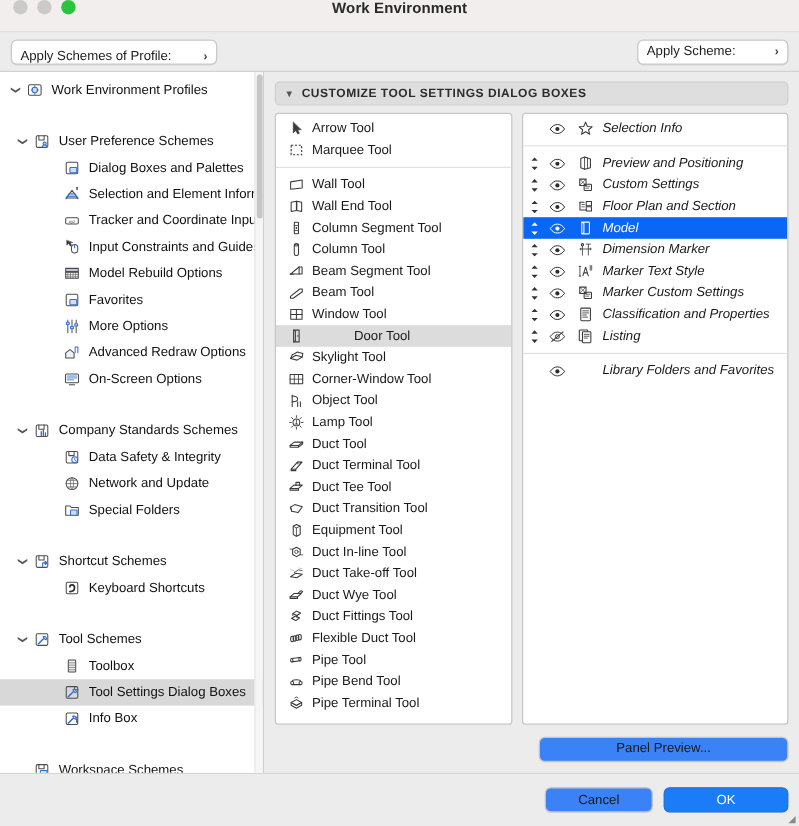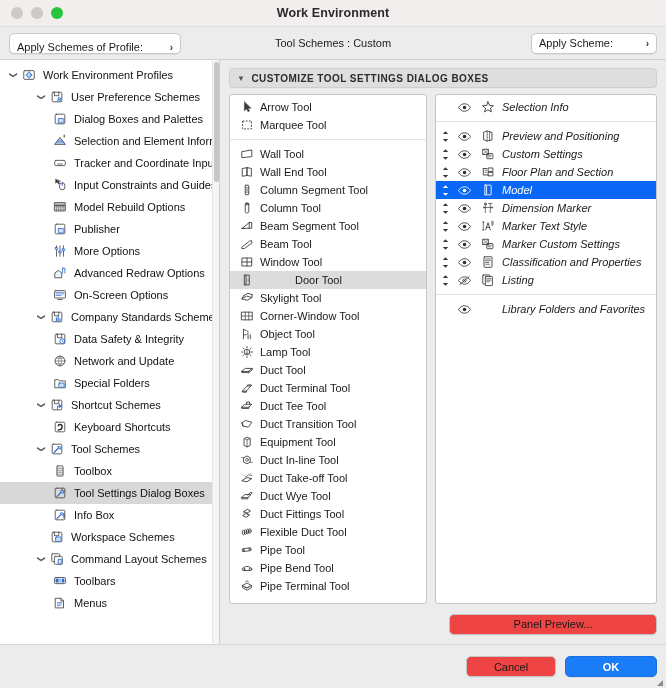--- a/index.html
+++ b/index.html
@@ -11,21 +11,21 @@
     background: #ececec;
     overflow: hidden;
     -webkit-font-smoothing: antialiased;
   }
   .window { position: relative; width: 666px; height: 688px; background: #ececec; display: flex; flex-direction: column; }
 
   
   .titlebar {
     height: 27px; flex: 0 0 27px;
     background: #f2eeee;
-    display: flex; align-items: center;
+    display: flex; align-items: flex-start;
     position: relative;
     border-bottom: 1px solid #e1dcdc;
   }
   .lights { display: flex; gap: 8px; padding-left: 11px; }
   .light { width: 12px; height: 12px; border-radius: 50%; }
   .light.close { background: #ccc9c9; }
   .light.min { background: #ccc9c9; }
   .light.max { background: #29c53f; }
   .title {
     position: absolute; left: 0; right: 0; text-align: center;
@@ -73,21 +73,21 @@
     font-size: 11px; color: #111; white-space: nowrap;
   }
   .tnode.sel { background: #d8d8d8; }
   .twist {
     width: 13px; flex: 0 0 13px; text-align: center;
     font-size: 8px; color: #585858; line-height: 1;
   }
   .ticon { width: 20px; flex: 0 0 20px; display: flex; align-items: center; justify-content: center; }
   .tlabel { padding-left: 4px; }
   .lvl0 { padding-left: 6px; }
-  .lvl1 { padding-left: 34px; }
+  .lvl1 { padding-left: 12px; margin-top: 21px; }
   .lvl2 { padding-left: 37px; }
 
   .lscroll {
     position: absolute; top: 0; right: 0; width: 7px; height: 100%;
     background: #f5f5f5; border-left: 1px solid #e6e6e6;
   }
   .lthumb { position: absolute; left: 1px; width: 5px; border-radius: 3px; background: #c6c6c6; }
 
   
   .rightside { flex: 1 1 auto; display: flex; flex-direction: column; min-width: 0; padding: 8px 9px 0 9px; }
@@ -125,32 +125,32 @@
   .prow { padding-left: 3px; }
   .handle { width: 13px; flex: 0 0 13px; display: flex; align-items: center; justify-content: center; }
   .eye { width: 24px; flex: 0 0 24px; display: flex; align-items: center; justify-content: center; }
   .picon { width: 24px; flex: 0 0 24px; display: flex; align-items: center; justify-content: center; }
   .plabel { padding-left: 2px; }
 
   
   .preview-strip { flex: 0 0 40px; display: flex; align-items: center; justify-content: flex-end; padding-right: 0px; }
   .btn {
     height: 21px; border: 1px solid #c4c4c4; border-radius: 5px;
-    background: #ef4444; font-size: 11px; color: #191919;
+    background: #3b82f6; font-size: 11px; color: #191919;
     display: flex; align-items: center; justify-content: center;
     box-shadow: 0 .5px .5px rgba(0,0,0,.09);
   }
   #panel-preview-button { width: 208px; }
   .footer {
     flex: 0 0 44px; border-top: 1px solid #d4d4d4;
     display: flex; align-items: center; justify-content: flex-end;
     gap: 9px; padding-right: 9px; background: #ececec;
   }
   #cancel-button { width: 90px; }
-  #ok-button { width: 92px; background: #1a7cf7; border-color: #1a70e0; color: #fff; font-weight: bold; }
+  #ok-button { width: 104px; background: #1a7cf7; border-color: #1a70e0; color: #fff; font-weight: normal; }
 
   .resizer { position: absolute; right: 2px; bottom: 1px; width: 10px; height: 10px; }
   svg { display: block; }
 </style>
 </head>
 <body>
 
 <div class="window">
 
   <div class="titlebar">
@@ -160,21 +160,20 @@
       <div class="light max"></div>
     </div>
     <div class="title">Work Environment</div>
   </div>
 
   <div class="toolbar">
     <div class="popbtn" id="profile-pop">
       <span>Apply Schemes of Profile:</span>
       <span class="chev">›</span>
     </div>
-    <div class="toolbar-center">Tool Schemes :  Custom</div>
     <div class="popbtn" id="scheme-pop">
       <span>Apply Scheme:</span>
       <span class="chev">›</span>
     </div>
   </div>
 
   <div class="body">
 
     <div class="leftpanel">
       <div class="tree" id="tree">
@@ -257,21 +256,21 @@
             <span class="tlabel">Model Rebuild Options</span>
           </div>
           <div class="tnode lvl2">
             <span class="twist"></span>
             <span class="ticon">
               <svg width="14" height="14" viewBox="0 0 16 16" fill="none" stroke="#4a4a4a" stroke-width="1" stroke-linejoin="round" stroke-linecap="round">
                 <rect x="2.5" y="2.5" width="11" height="11" rx="1.2" stroke="#4c4c4c"></rect>
                 <rect x="6" y="7.5" width="6.5" height="5" rx=".8" fill="#cfe0f5" stroke="#2f6fd0"></rect>
               </svg>
             </span>
-            <span class="tlabel">Publisher</span>
+            <span class="tlabel">Favorites</span>
           </div>
           <div class="tnode lvl2">
             <span class="twist"></span>
             <span class="ticon">
               <svg width="14" height="14" viewBox="0 0 16 16" fill="none" stroke="#4a4a4a" stroke-width="1" stroke-linejoin="round" stroke-linecap="round">
                 <path d="M4 2v12M8 2v12M12 2v12" stroke="#555"></path>
                 <rect x="2.6" y="4" width="2.8" height="2.2" rx=".4" fill="#cfe0f5" stroke="#2f6fd0"></rect>
                 <rect x="6.6" y="8" width="2.8" height="2.2" rx=".4" fill="#cfe0f5" stroke="#2f6fd0"></rect>
                 <rect x="10.6" y="5.5" width="2.8" height="2.2" rx=".4" fill="#cfe0f5" stroke="#2f6fd0"></rect>
               </svg>

